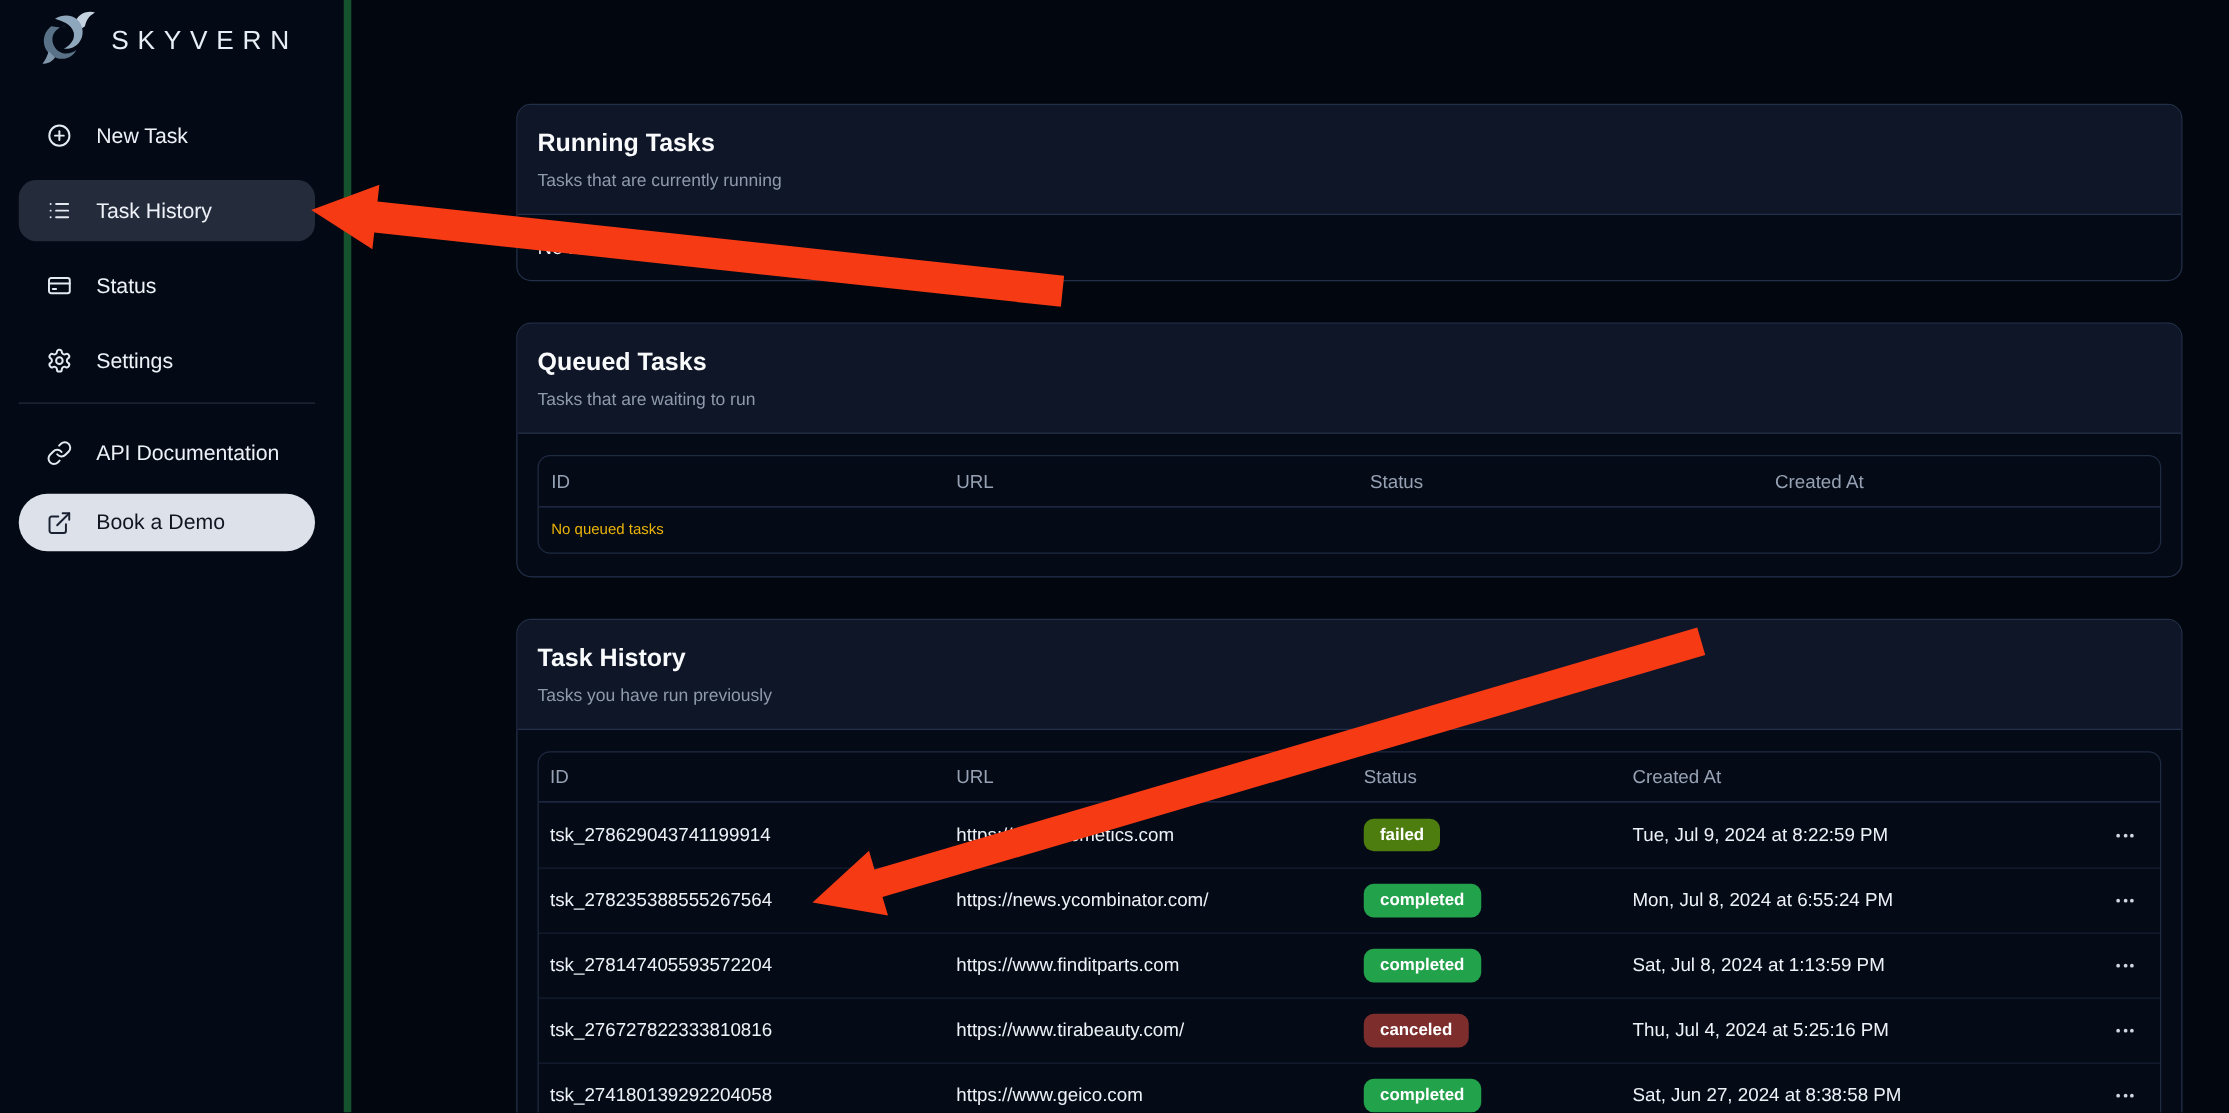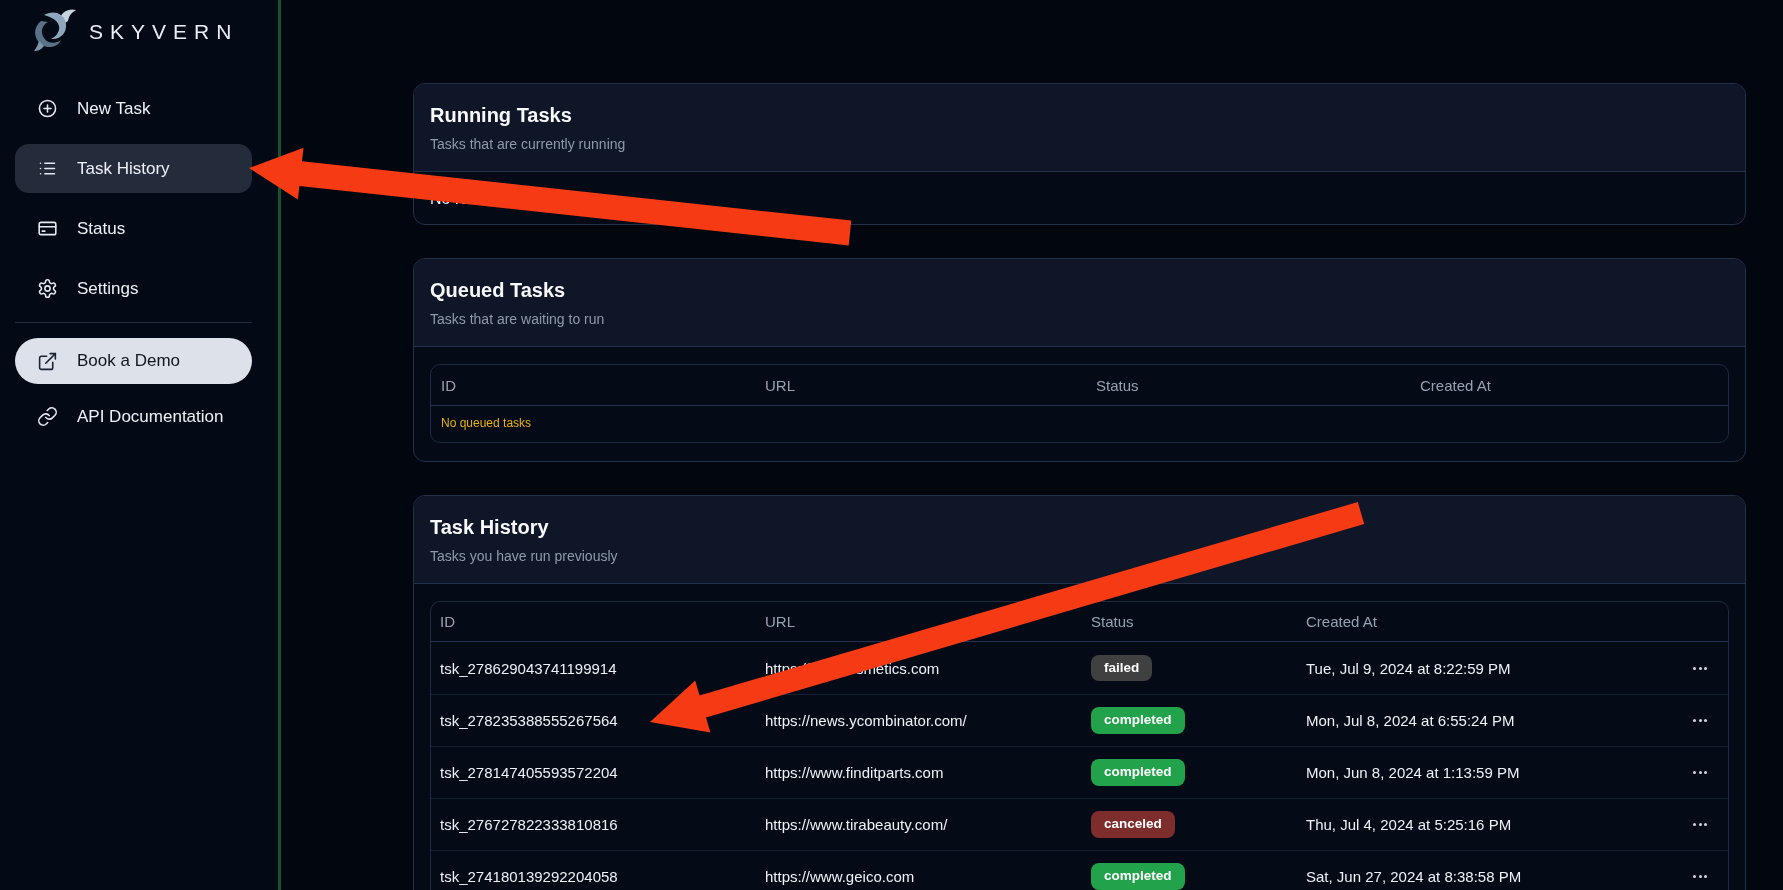--- a/index.html
+++ b/index.html
@@ -6,21 +6,21 @@
   html,body { width:1783px; height:890px; overflow:hidden; }
   body {
     position:relative;
     background:#02070f;
     font-family:"Liberation Sans", sans-serif;
     color:#eef2f7;
   }
   
   .sidebar {
     position:absolute; left:0; top:0; width:281px; height:890px;
-    background:#040a15; border-right:3px solid #14532d;
+    background:#040a15; border-right:6px solid #14532d;
   }
   .logo { position:absolute; left:30px; top:6px; display:flex; align-items:center; gap:11px; }
   .logo-text { font-size:21px; letter-spacing:7px; color:#e9eef6; font-weight:400; }
   .nav { position:absolute; left:15px; top:84px; width:237px; display:flex; flex-direction:column; gap:11px;text-align:center; }
   .nav-item {
     display:flex; align-items:center; gap:19px; height:49px; padding-left:22px;
     border-radius:14px; font-size:17px; font-weight:500; color:#eef2f8; cursor:pointer;
   }
   .nav-item.active { background:#242b3b; }
   .nav-item .ic { width:21px; height:21px; flex:0 0 auto; display:flex; }
@@ -123,38 +123,38 @@
             <circle cx="12" cy="12" r="3"></circle>
           </svg>
       </span>
       <span>Settings</span>
     </div>
   </nav>
 
   <div class="nav-divider"></div>
 
   <nav class="nav2">
+    <div class="nav-item">
+      <span class="ic">
+        <svg class="stroke" width="21" height="21" viewBox="0 0 24 24">
+            <path d="M10 13a5 5 0 0 0 7.54.54l3-3a5 5 0 0 0-7.07-7.07l-1.72 1.71"></path>
+            <path d="M14 11a5 5 0 0 0-7.54-.54l-3 3a5 5 0 0 0 7.07 7.07l1.71-1.71"></path>
+          </svg>
+      </span>
+      <span>API Documentation</span>
+    </div>
     <div class="nav-item demo">
       <span class="ic">
         <svg class="stroke" width="21" height="21" viewBox="0 0 24 24">
             <path d="M18 13v6a2 2 0 0 1-2 2H5a2 2 0 0 1-2-2V8a2 2 0 0 1 2-2h6"></path>
             <polyline points="15 3 21 3 21 9"></polyline>
             <line x1="10" y1="14" x2="21" y2="3"></line>
           </svg>
       </span>
       <span>Book a Demo</span>
-    </div>
-    <div class="nav-item">
-      <span class="ic">
-        <svg class="stroke" width="21" height="21" viewBox="0 0 24 24">
-            <path d="M10 13a5 5 0 0 0 7.54.54l3-3a5 5 0 0 0-7.07-7.07l-1.72 1.71"></path>
-            <path d="M14 11a5 5 0 0 0-7.54-.54l-3 3a5 5 0 0 0 7.07 7.07l1.71-1.71"></path>
-          </svg>
-      </span>
-      <span>API Documentation</span>
     </div>
   </nav>
 </aside>
 
 <header class="topbar">
   
 
   
 
   
@@ -195,21 +195,21 @@
       <span>ID</span>
       <span>URL</span>
       <span>Status</span>
       <span>Created At</span>
       <span></span>
     </div>
     <div id="history-rows">
         <div class="trow tdata">
           <span>tsk_278629043741199914</span>
           <span>https://tartecosmetics.com</span>
-          <span class="badge" style="background: #404040;">failed</span>
+          <span class="badge" style="background: #4d7c0f;">failed</span>
           <span>Tue, Jul 9, 2024 at 8:22:59 PM</span>
           <span class="dots">
             <i></i>
             <i></i>
             <i></i>
           </span>
         </div>
         <div class="trow tdata">
           <span>tsk_278235388555267564</span>
           <span>https://news.ycombinator.com/</span>
@@ -218,21 +218,21 @@
           <span class="dots">
             <i></i>
             <i></i>
             <i></i>
           </span>
         </div>
         <div class="trow tdata">
           <span>tsk_278147405593572204</span>
           <span>https://www.finditparts.com</span>
           <span class="badge" style="background: rgb(35, 162, 76);">completed</span>
-          <span>Mon, Jun 8, 2024 at 1:13:59 PM</span>
+          <span>Sat, Jul 8, 2024 at 1:13:59 PM</span>
           <span class="dots">
             <i></i>
             <i></i>
             <i></i>
           </span>
         </div>
         <div class="trow tdata">
           <span>tsk_276727822333810816</span>
           <span>https://www.tirabeauty.com/</span>
           <span class="badge" style="background: rgb(126, 45, 45);">canceled</span>

